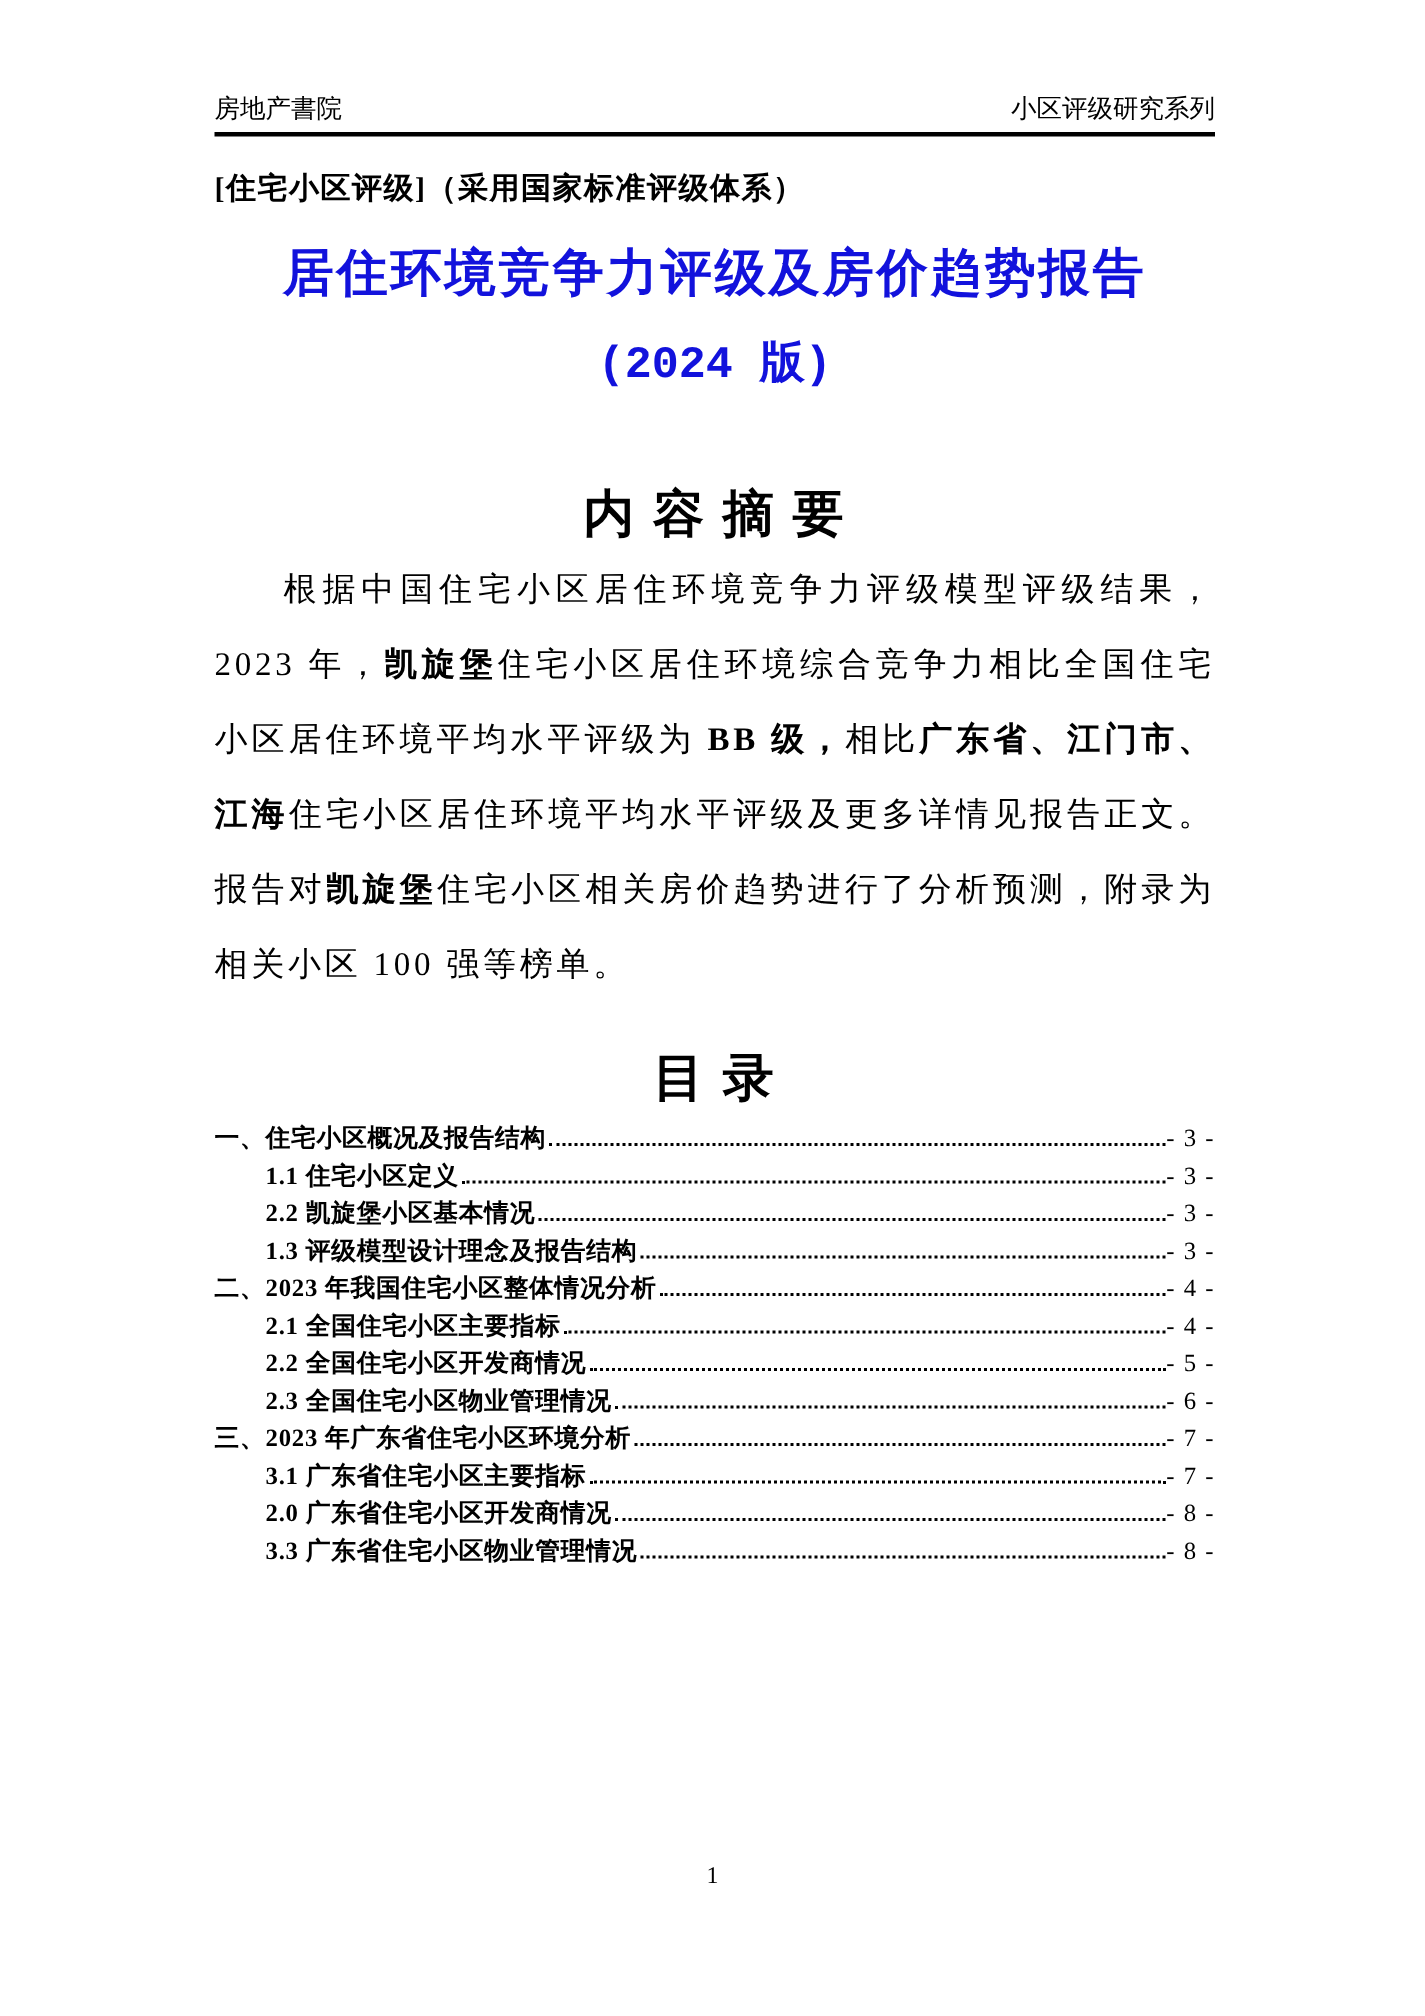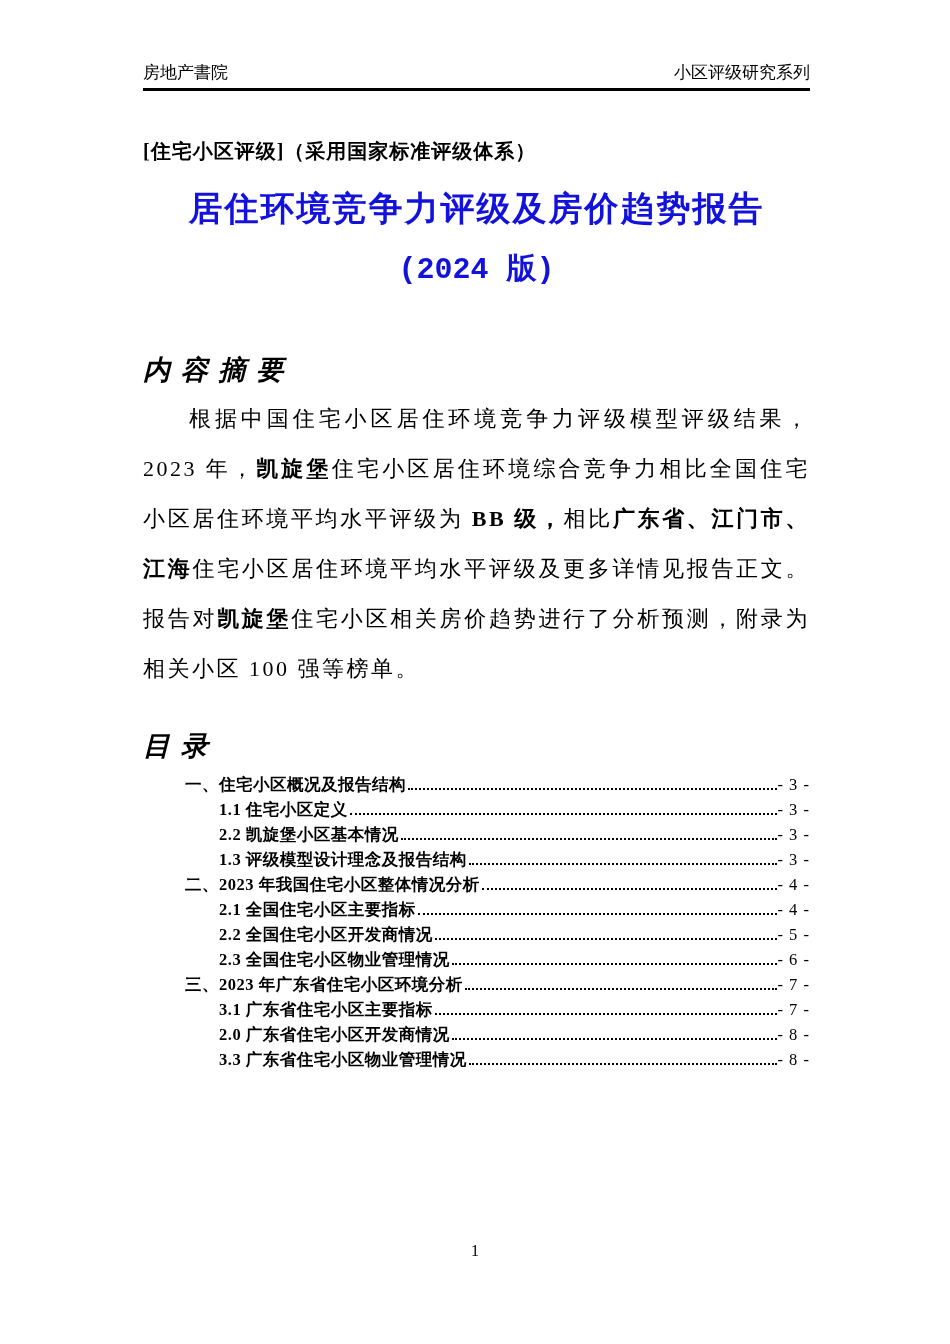--- a/index.html
+++ b/index.html
@@ -25,21 +25,21 @@
     padding-top: 62px;
     font-family: "Liberation Sans", "DejaVu Sans", sans-serif;
     font-size: 17px;
     line-height: 21px;
   }
   .header-rule {
     border-top: 3px solid #000;
     margin-top: 5px;
   }
   .doc-subtitle {
-    margin-top: 47px;
+    margin-top: 21px;
     font-size: 20px;
     font-weight: bold;
     letter-spacing: 1px;
   }
   .title-l1 {
     margin: 95px 0 0 0;
     font-size: 34px;
     font-weight: bold;
     text-align: center;
     color: var(--title-color);
@@ -59,25 +59,25 @@
     margin: 22px 0 0 0;
     font-size: 30px;
     font-weight: bold;
     text-align: center;
     color: var(--title-color);
     line-height: 36px;
     font-family: Liberation Mono, monospace;
   }
   .section-heading {
     margin: 66px 0 0 0;
-    font-size: 27px;
-    font-weight: bold;
+    font-size: 34px;
+    font-weight: bold;
+    text-align: center;
     line-height: 32px;
     letter-spacing: 2px;
-    font-style: italic;
   }
   .summary-paragraph {
     margin: 8px 0 0 0;
     font-size: 22px;
     line-height: 50px;
     text-align: justify;
     text-indent: 46px;
     letter-spacing: 2.5px;
   }
   .summary-paragraph b { font-weight: bold; }
@@ -87,21 +87,21 @@
     font-size: 16.5px;
     font-weight: bold;
   }
   .toc-row {
     display: flex;
     align-items: baseline;
     height: 25px;
     white-space: nowrap;
   }
   .toc-row.level-2 { padding-left: 34px; }
-  .toc-label { letter-spacing: 0.5px; margin-left: 42px; }
+  .toc-label { letter-spacing: 0.5px; }
   .toc-dots {
     flex: 1;
     min-width: 16px;
     border-bottom: 2px dotted #000;
     margin: 0 1px 4px 2px;
   }
   .toc-page {
     font-weight: normal;
     letter-spacing: 1px;
   }

